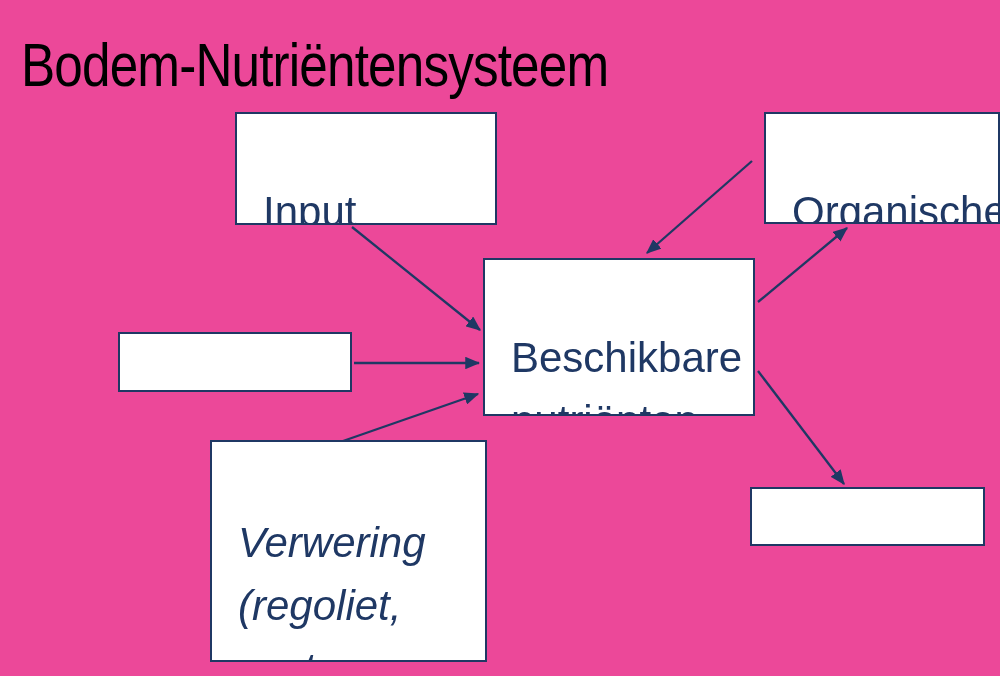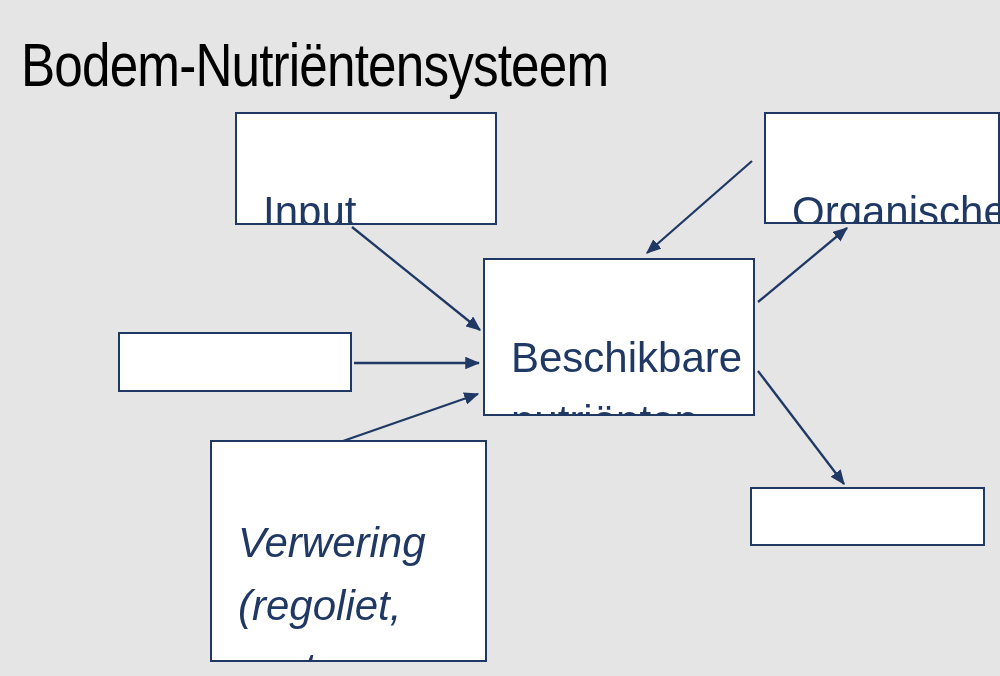--- a/index.html
+++ b/index.html
@@ -2,21 +2,21 @@
 <html style="--navy: #1f3864;"><head>
 <meta charset="utf-8">
 <style>
   :root{
     --navy:#1f3864;
   }
   html,body{margin:0;padding:0;background:#fff;}
   #slide{
     position:relative;
     width:1000px;height:676px;
-    background:#e5e5e5;
+    background:#ec4899;
     overflow:hidden;
     font-family:"Liberation Sans", sans-serif;
   }
   .slide-title{
     position:absolute;
     left:21px;top:33px;
     font-size:61px;
     line-height:1.05;
     color:#000;
     letter-spacing:-1px;

